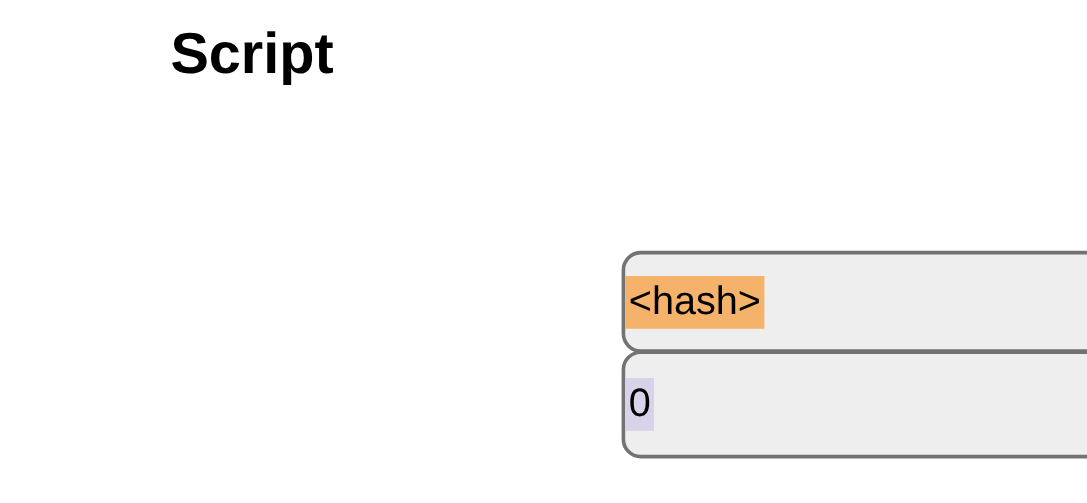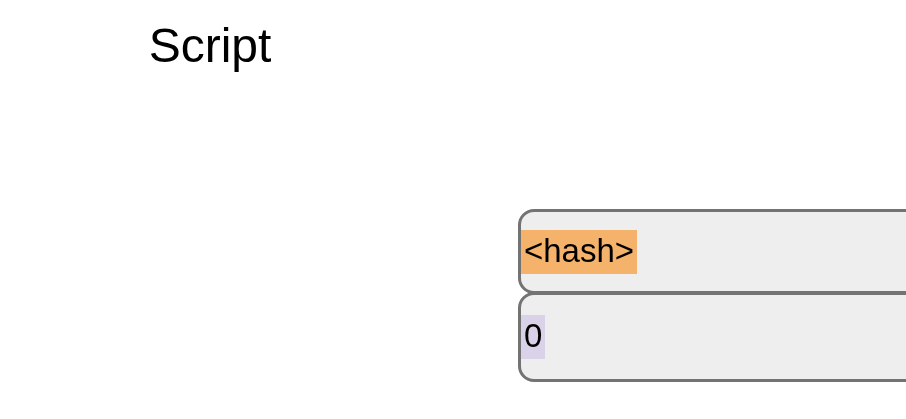--- a/index.html
+++ b/index.html
@@ -19,21 +19,21 @@
     background: #ffffff;
     overflow: hidden;
   }
 
   
   .col-header {
     position: absolute;
     top: 18px;
     font-size: 48px;
     line-height: 56px;
-    font-weight: 400;
+    font-weight: 700;
     color: #000000;
     text-align: center;
     white-space: nowrap;
     letter-spacing: 0px;
   }
   #script-header {
     left: 0px;
     width: 420px;
   }
   #stack-header {

